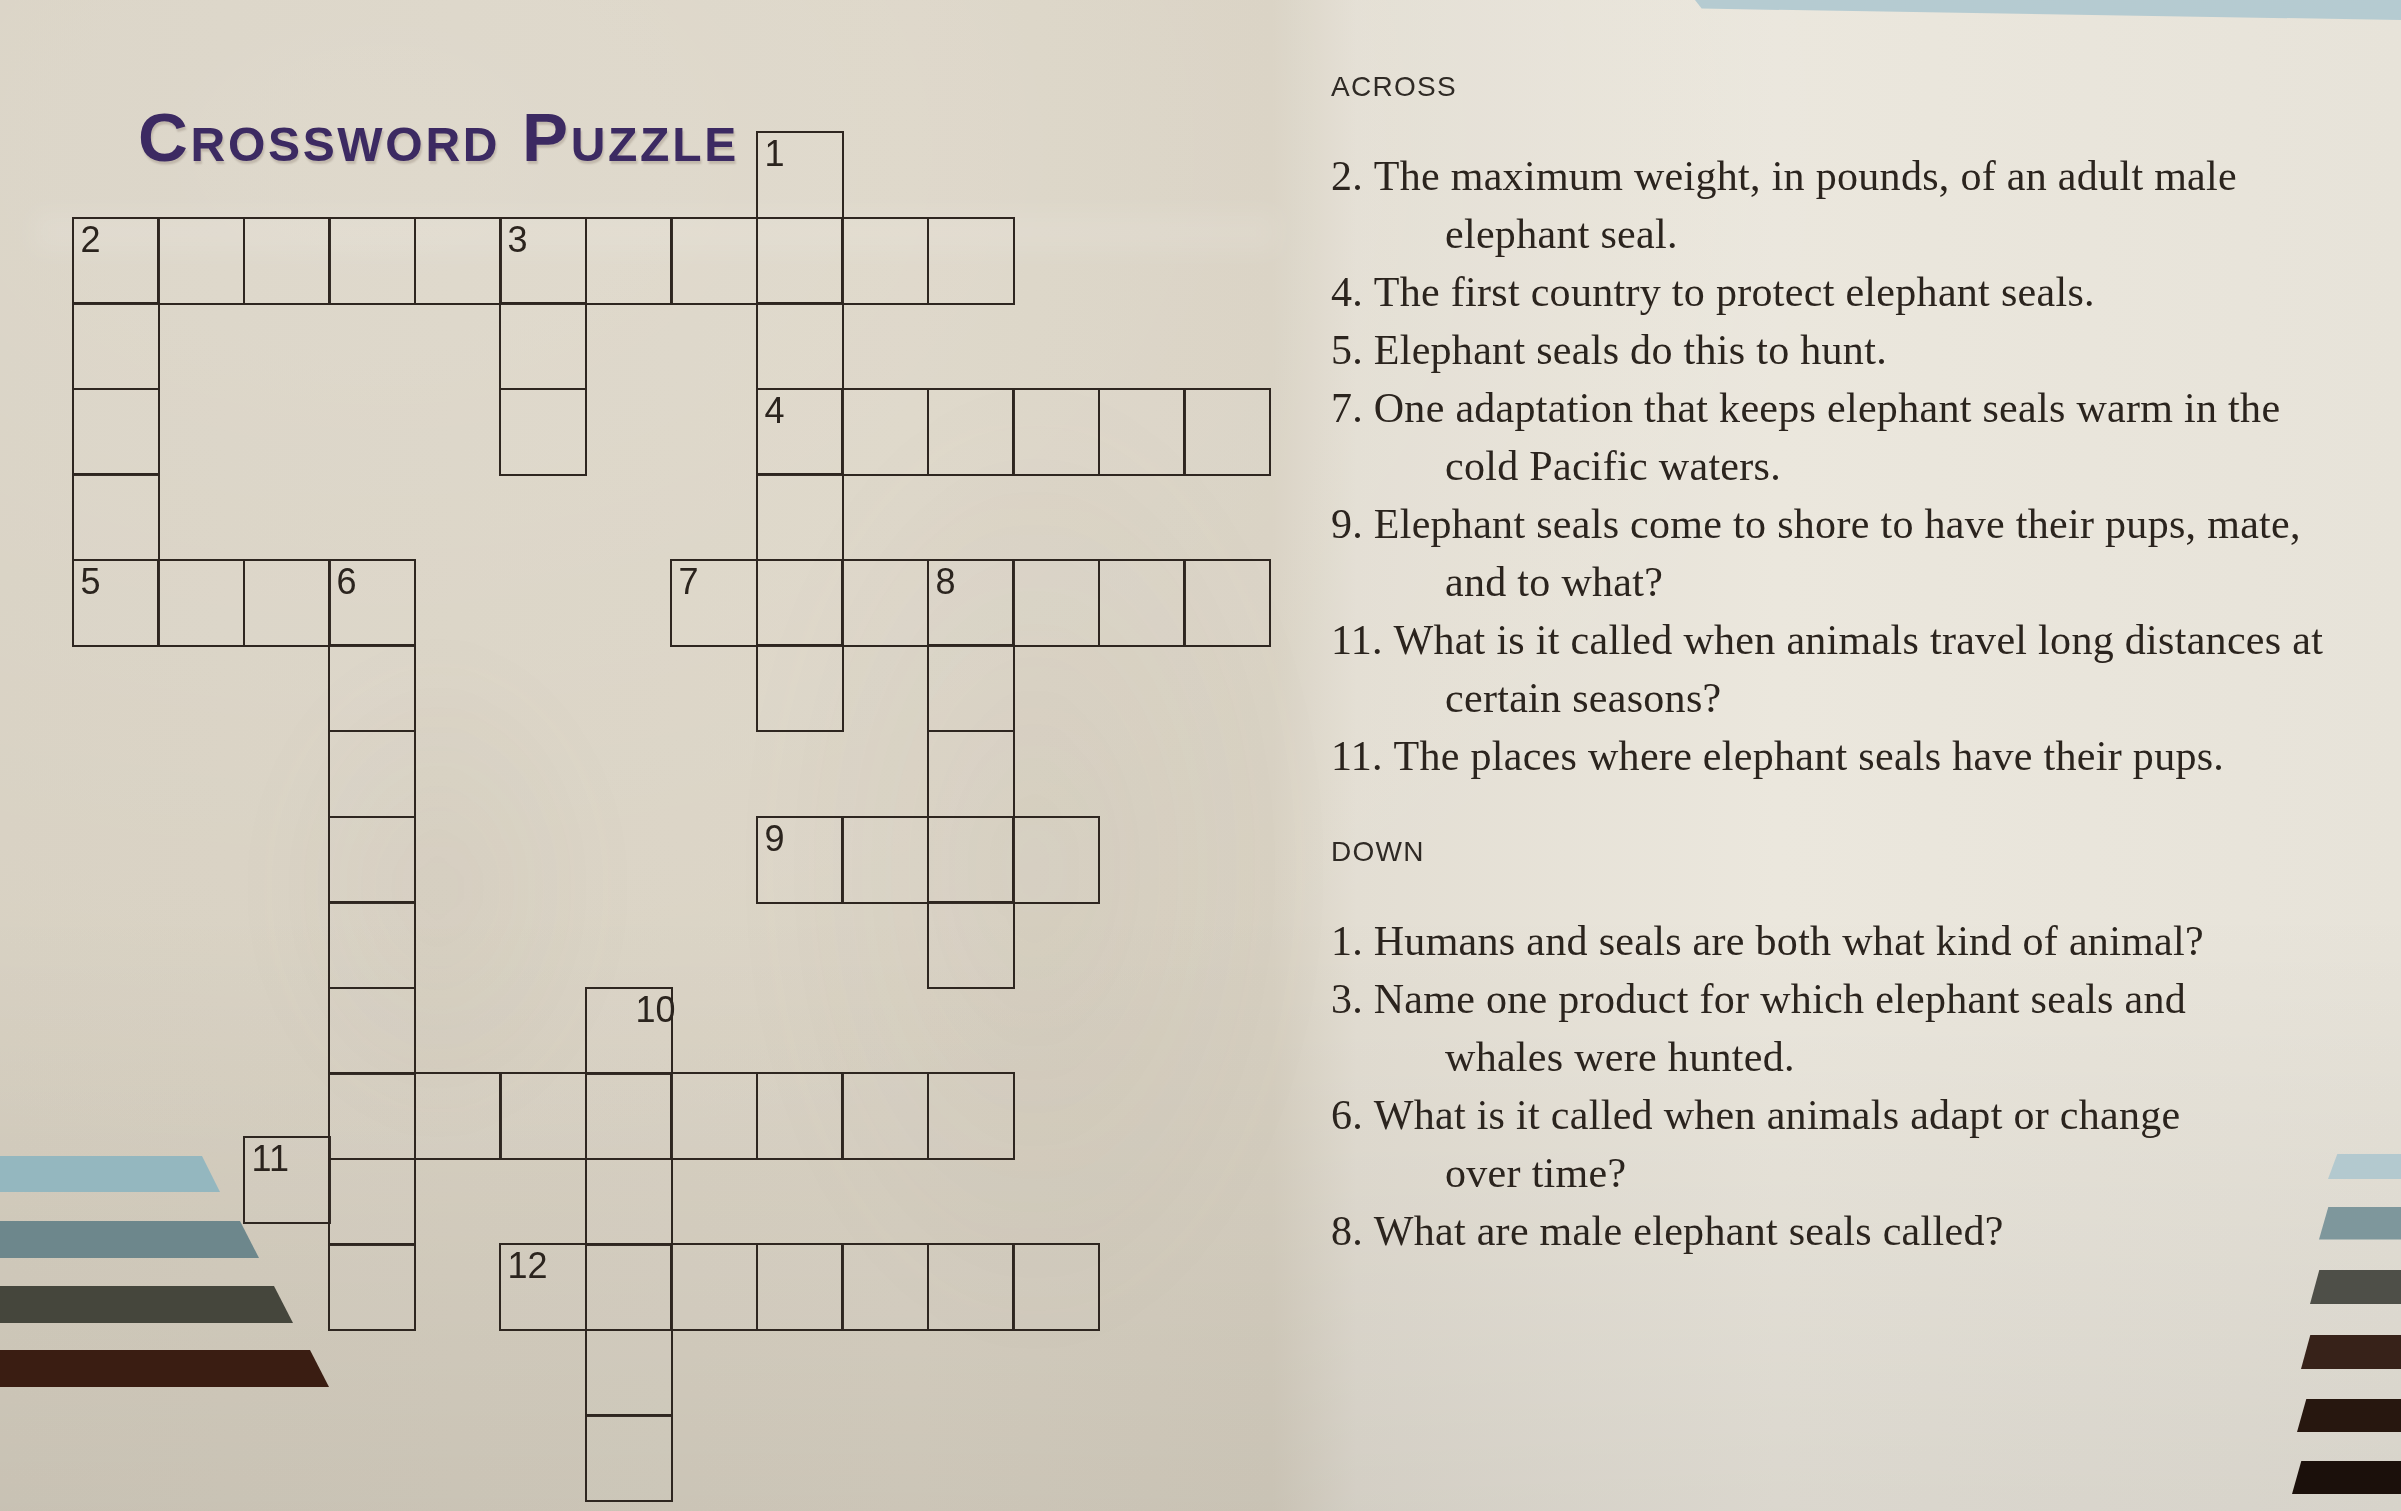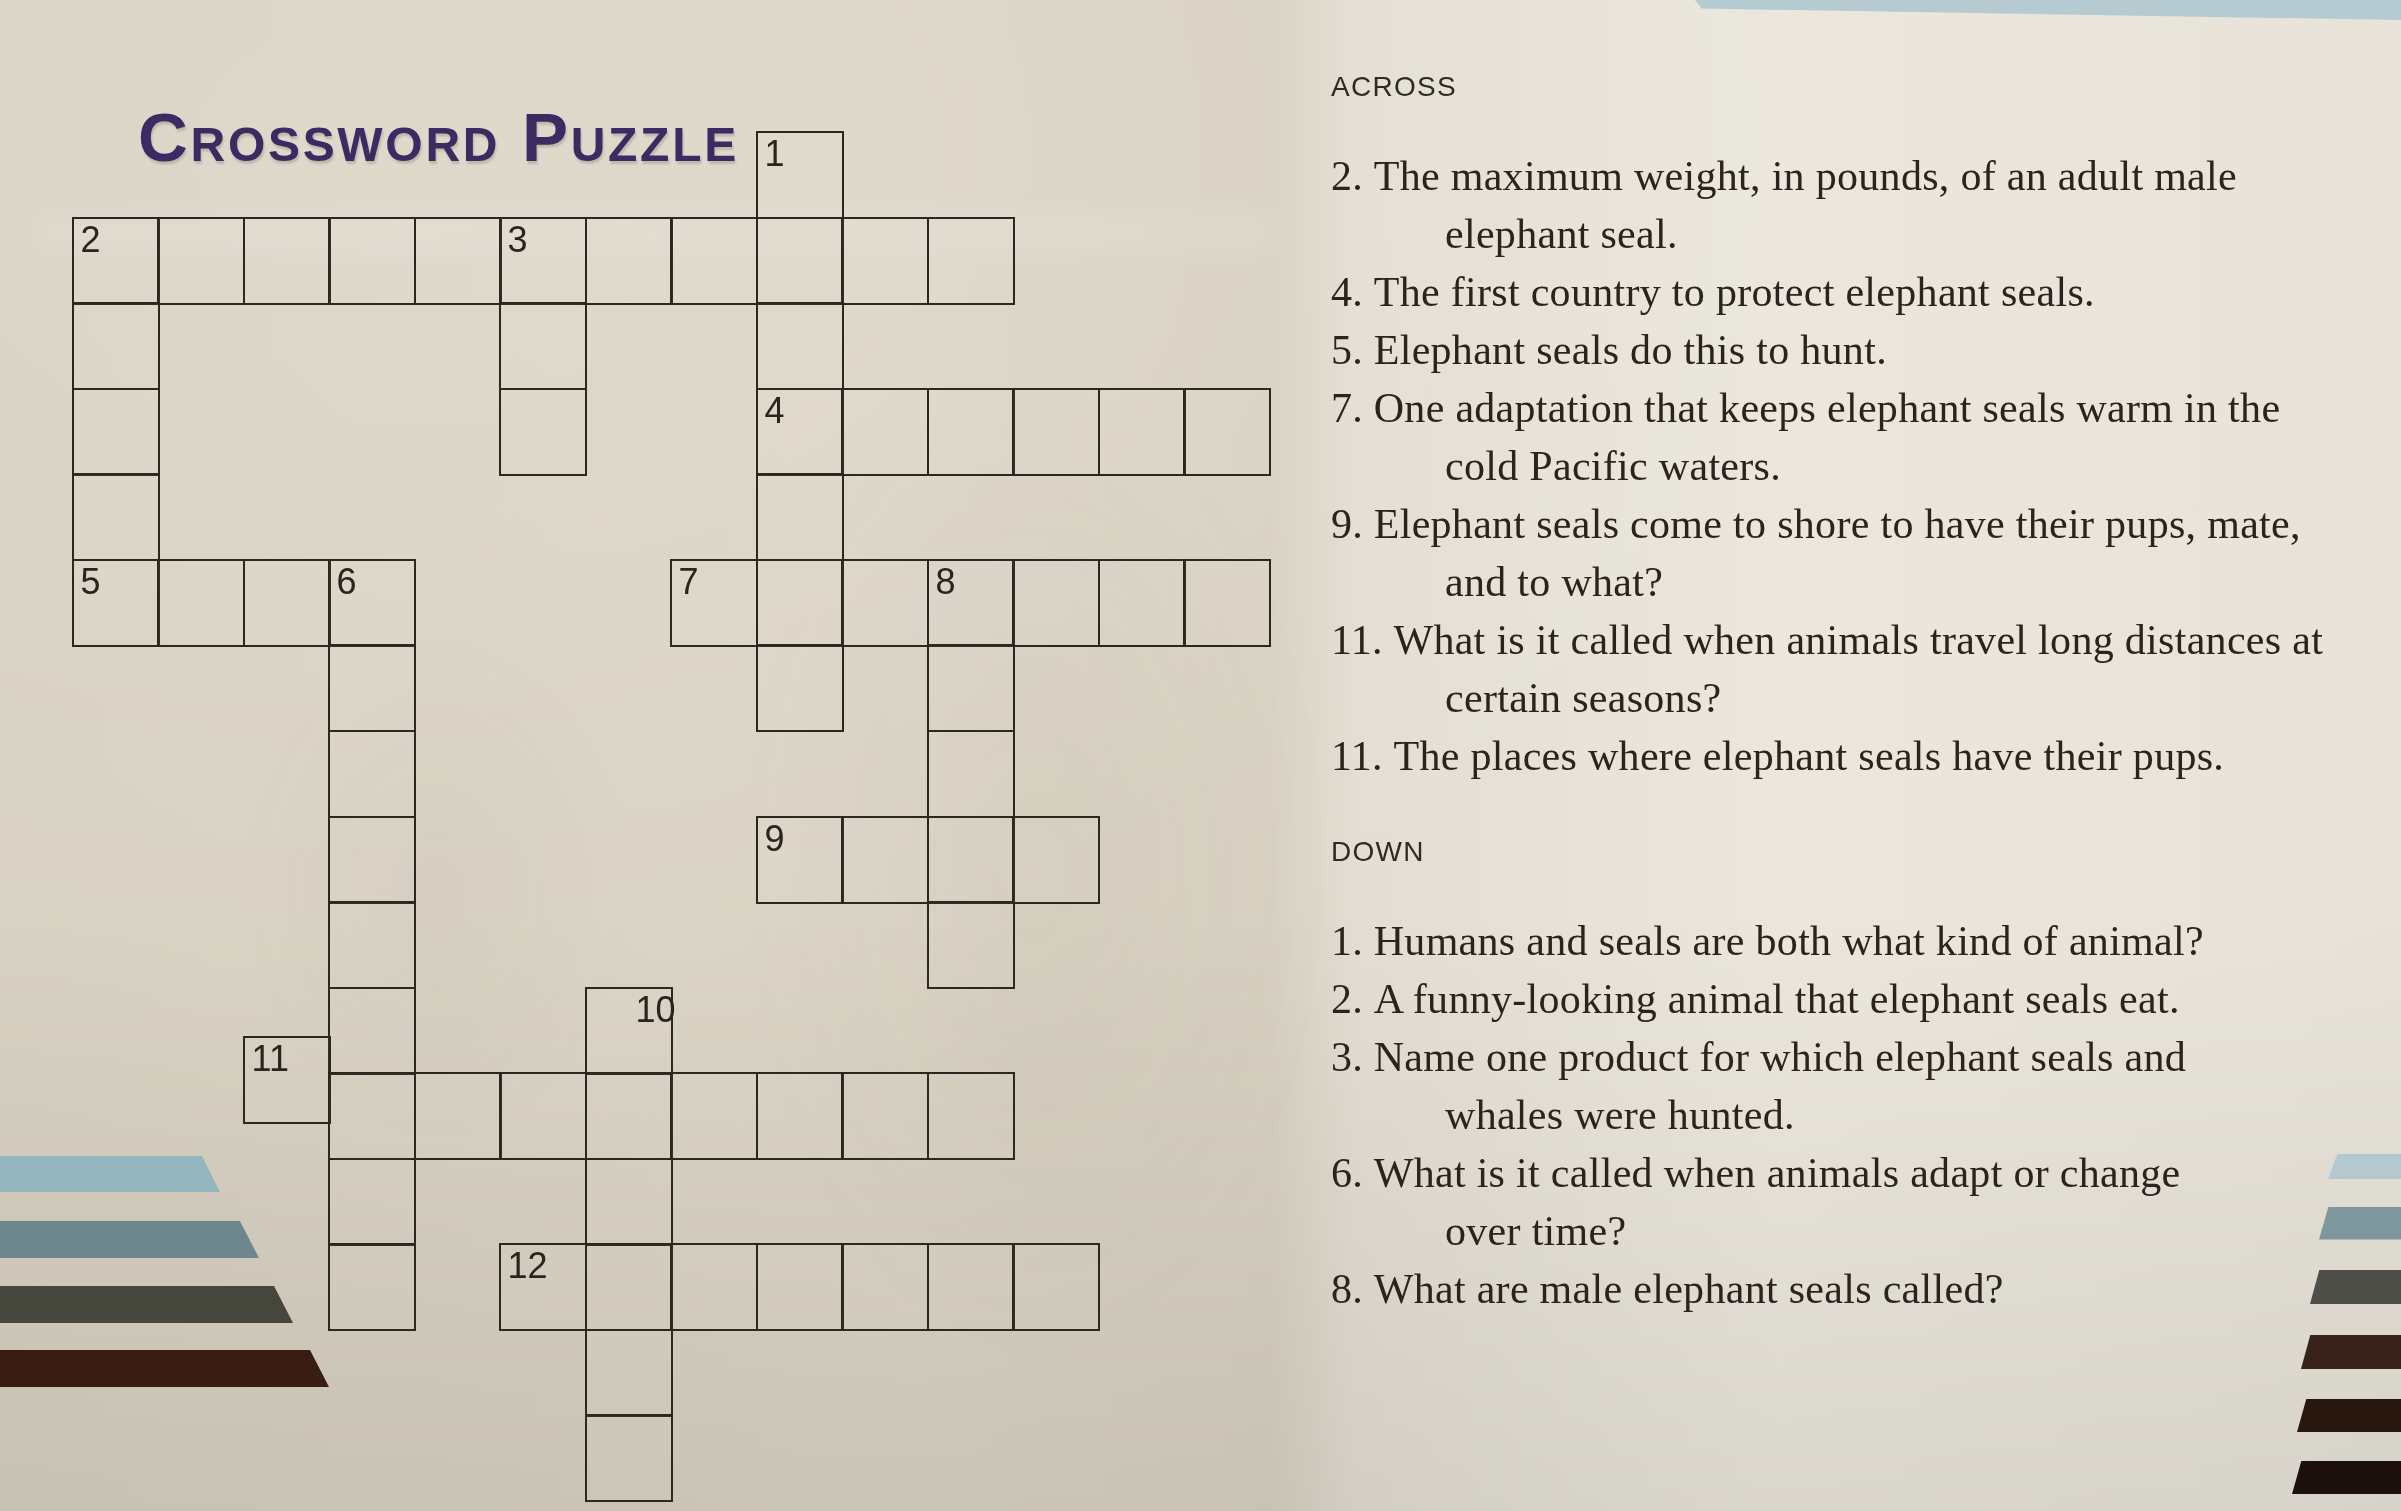--- a/index.html
+++ b/index.html
@@ -189,21 +189,21 @@
       </div>
       <div class="cell" style="left: 841px; top: 816px; border-color: rgb(46, 38, 32);"></div>
       <div class="cell" style="left: 927px; top: 816px; border-color: rgb(46, 38, 32);"></div>
       <div class="cell" style="left: 1012px; top: 816px; border-color: rgb(46, 38, 32);"></div>
       <div class="cell" style="left: 328px; top: 901px; border-color: rgb(46, 38, 32);"></div>
       <div class="cell" style="left: 927px; top: 901px; border-color: rgb(46, 38, 32);"></div>
       <div class="cell" style="left: 328px; top: 987px; border-color: rgb(46, 38, 32);"></div>
       <div class="cell" style="left: 585px; top: 987px; border-color: rgb(46, 38, 32); padding-left: 42px;">
         <span class="cell-num">10</span>
       </div>
-      <div class="cell" style="left: 243px; top: 1036px; border-color: rgb(46, 38, 32);">
+      <div class="cell" style="left: 243px; top: 1136px; border-color: rgb(46, 38, 32);">
         <span class="cell-num">11</span>
       </div>
       <div class="cell" style="left: 328px; top: 1072px; border-color: rgb(46, 38, 32);"></div>
       <div class="cell" style="left: 414px; top: 1072px; border-color: rgb(46, 38, 32);"></div>
       <div class="cell" style="left: 499px; top: 1072px; border-color: rgb(46, 38, 32);"></div>
       <div class="cell" style="left: 585px; top: 1072px; border-color: rgb(46, 38, 32);"></div>
       <div class="cell" style="left: 670px; top: 1072px; border-color: rgb(46, 38, 32);"></div>
       <div class="cell" style="left: 756px; top: 1072px; border-color: rgb(46, 38, 32);"></div>
       <div class="cell" style="left: 841px; top: 1072px; border-color: rgb(46, 38, 32);"></div>
       <div class="cell" style="left: 927px; top: 1072px; border-color: rgb(46, 38, 32);"></div>
@@ -230,21 +230,20 @@
         <div class="clue" style="color: rgb(43, 36, 30);"><span class="clue-num">4.</span>The first country to protect elephant seals.</div>
         <div class="clue" style="color: rgb(43, 36, 30);"><span class="clue-num">5.</span>Elephant seals do this to hunt.</div>
         <div class="clue" style="color: rgb(43, 36, 30);"><span class="clue-num">7.</span>One adaptation that keeps elephant seals warm in the<br>cold Pacific waters.</div>
         <div class="clue" style="color: rgb(43, 36, 30);"><span class="clue-num">9.</span>Elephant seals come to shore to have their pups, mate,<br>and to what?</div>
         <div class="clue" style="color: rgb(43, 36, 30);"><span class="clue-num">11.</span>What is it called when animals travel long distances at<br>certain seasons?</div>
         <div class="clue" style="color: rgb(43, 36, 30);"><span class="clue-num">11.</span>The places where elephant seals have their pups.</div>
       </div>
     <div class="clue-heading down-gap">DOWN</div>
     <div id="down-list">
         <div class="clue" style="color: rgb(43, 36, 30);"><span class="clue-num">1.</span>Humans and seals are both what kind of animal?</div>
-        <div class="clue" style="color: rgb(43, 36, 30);"><span class="clue-num">2.</span>A funny-looking animal that elephant seals eat.</div>
         <div class="clue" style="color: rgb(43, 36, 30);"><span class="clue-num">3.</span>Name one product for which elephant seals and<br>whales were hunted.</div>
         <div class="clue" style="color: rgb(43, 36, 30);"><span class="clue-num">6.</span>What is it called when animals adapt or change<br>over time?</div>
         <div class="clue" style="color: rgb(43, 36, 30);"><span class="clue-num">8.</span>What are male elephant seals called?</div>
       </div>
   </div>
 
   <div class="corner-stripe cs1" style="background: rgb(148, 183, 191);"></div>
   <div class="corner-stripe cs2" style="background: rgb(109, 135, 140);"></div>
   <div class="corner-stripe cs3" style="background: rgb(69, 70, 60);"></div>
   <div class="corner-stripe cs4" style="background: rgb(58, 29, 18);"></div>

